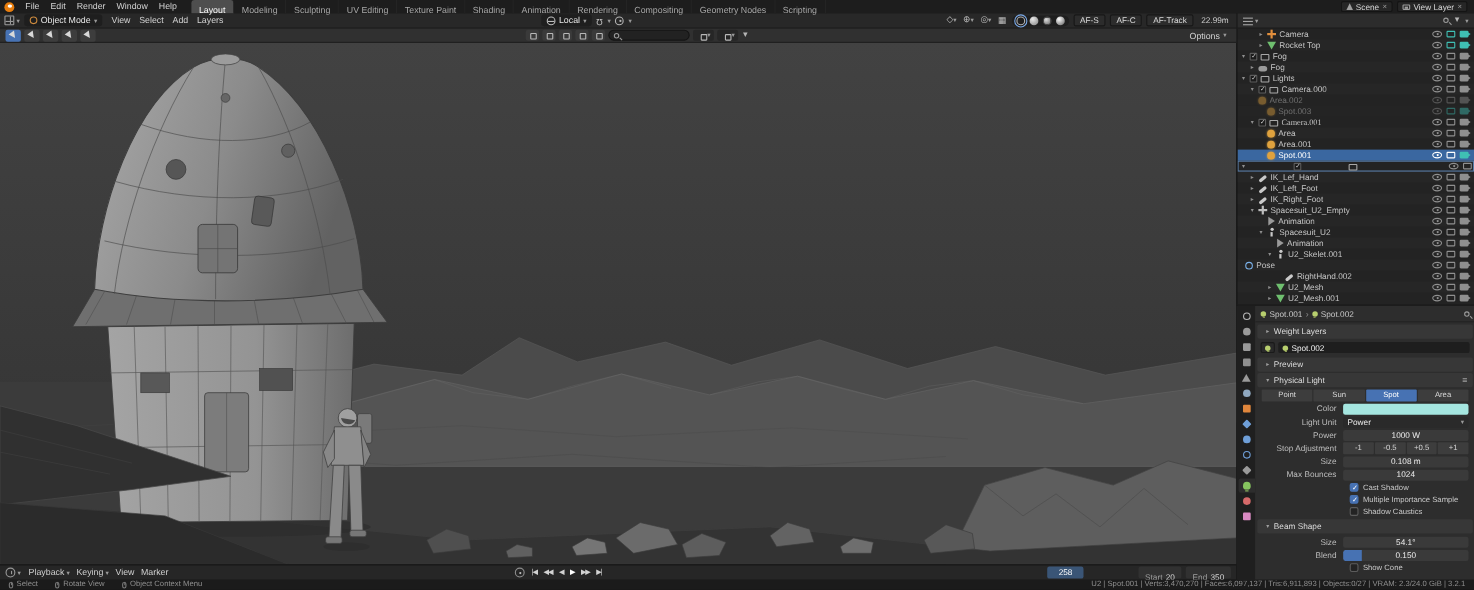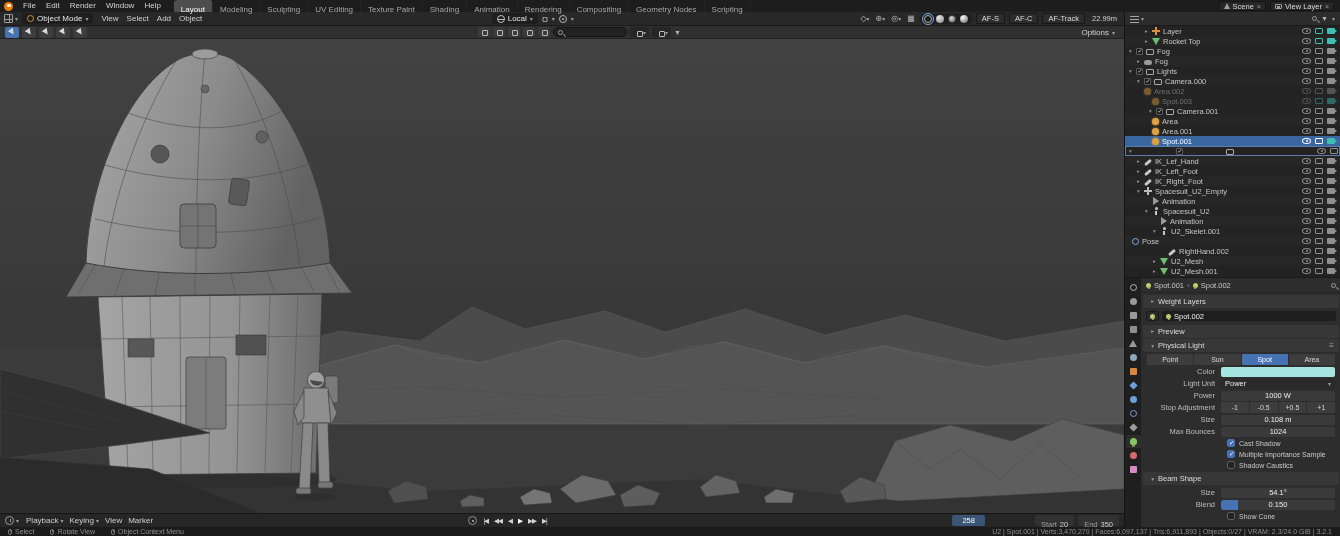--- a/index.html
+++ b/index.html
@@ -262,21 +262,21 @@
     </span>
     <span class="hdr-dd">
       <span class="mode-icon"></span>
       <span>Object Mode</span>
       <span class="caret">▾</span>
     </span>
     <nav id="vp-menus" style="display:flex;">
         <span class="hdr-menu">View</span>
         <span class="hdr-menu">Select</span>
         <span class="hdr-menu">Add</span>
-        <span class="hdr-menu">Object</span>
+        <span class="hdr-menu">Layers</span>
       </nav>
     <span class="spacer"></span>
     <span class="hdr-dd">
       <span class="globe-icon"></span>
       <span>Local</span>
       <span class="caret">▾</span>
     </span>
     <span class="magnet-icon">Ω</span>
     <span class="caret">▾</span>
     <span class="prop-edit-icon"></span>
@@ -510,21 +510,21 @@
     </span>
     <span class="spacer"></span>
     <span class="mag-icon"></span>
     <span class="funnel">▼</span>
     <span class="caret">▾</span>
   </div>
   <div id="outliner">
       <div class="ol-row" style="padding-left: 20px;">
         <span class="ol-caret">▸</span>
         <span class="ic ic-object"></span>
-        <span class="ol-label">Layer</span>
+        <span class="ol-label">Camera</span>
         <span class="ol-icons accent">
           <span class="eye"></span>
           <span class="mon"></span>
           <span class="cam"></span>
         </span>
       </div>
       <div class="ol-row alt" style="padding-left: 20px;">
         <span class="ol-caret">▸</span>
         <span class="ic ic-mesh"></span>
         <span class="ol-label">Rocket Top</span>
@@ -590,21 +590,21 @@
       <div class="ol-row alt dim" style="padding-left: 20px;">
         <span class="ol-caret"></span>
         <span class="ic ic-light"></span>
         <span class="ol-label">Spot.003</span>
         <span class="ol-icons accent">
           <span class="eye"></span>
           <span class="mon"></span>
           <span class="cam"></span>
         </span>
       </div>
-      <div class="ol-row" style="padding-left: 24px;">
+      <div class="ol-row" style="padding-left: 12px; font-family: Liberation Serif, serif;">
         <span class="ol-caret">▾</span>
         <span class="ol-check checked"></span>
         <span class="ic ic-collection"></span>
         <span class="ol-label">Camera.001</span>
         <span class="ol-icons">
           <span class="eye"></span>
           <span class="mon"></span>
           <span class="cam"></span>
         </span>
       </div>

